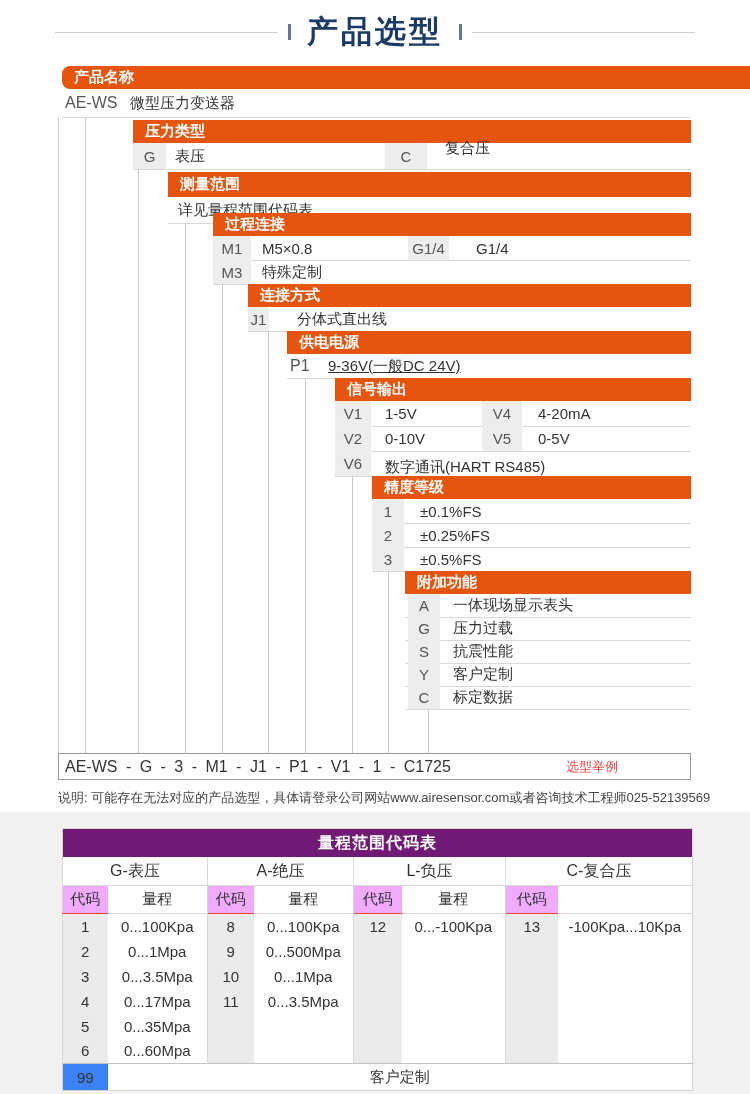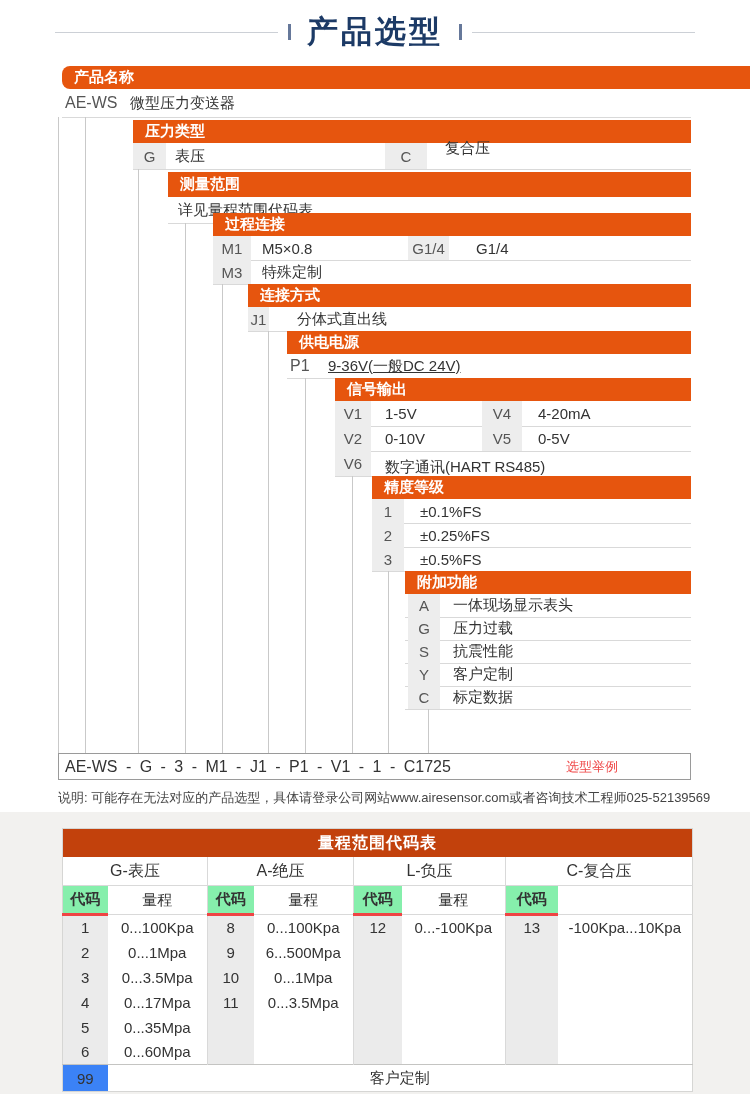--- a/index.html
+++ b/index.html
@@ -24,24 +24,24 @@
   .example-box{position:absolute;left:58px;top:753px;width:633px;height:27px;border:1px solid #9a9a9a;
                background:#fff;display:flex;align-items:center;font-size:16px;color:#333;box-sizing:border-box;}
   .example-code{padding-left:6px;word-spacing:4px;white-space:nowrap;}
   .example-label{position:absolute;left:507px;font-size:13px;color:#ef4444;}
   .note{position:absolute;left:58px;top:789px;font-size:13px;color:#444;white-space:nowrap;}
   
   .gray-band{position:absolute;left:0;top:812px;width:750px;height:282px;background:#f2f1ef;}
   table.range{position:absolute;left:62px;top:828px;border-collapse:collapse;table-layout:fixed;
               background:#fff;font-size:15px;color:#333;border:1px solid #d6d6d4;}
   table.range td{padding:0;text-align:center;vertical-align:middle;overflow:hidden;white-space:nowrap;}
-  td.tbl-title{background:#c2410c;color:#fff;font-size:16px;font-weight:bold;height:28px;letter-spacing:1px;}
+  td.tbl-title{background:#701a75;color:#fff;font-size:16px;font-weight:bold;height:28px;letter-spacing:1px;}
   td.group-name{height:28px;font-size:16px;border-bottom:1px solid #d9d9d9;border-right:1px solid #d9d9d9;}
   td.group-name.last{border-right:none;}
-  td.sub-code{height:27px;background:#86efac;border-bottom:3px solid #ef4444;font-weight:bold;}
+  td.sub-code{height:27px;background:#f0abfc;border-bottom:1px solid #ef4444;}
   td.sub-range{height:27px;border-bottom:1px solid #d9d9d9;}
   td.gsep{border-right:1px solid #d9d9d9;}
   td.body-code{background:#ebebeb;}
   tr.body-row{height:25px;}
   td.foot-code{height:26px;background:#3b82f6;border-top:1px solid #c4c4c2;}
   td.foot-desc{height:26px;border-top:1px solid #c4c4c2;}
 </style>
 </head>
 <body>
 
@@ -184,21 +184,21 @@
           <td class="gsep">0...100Kpa</td>
           <td class="body-code">12</td>
           <td class="gsep">0...-100Kpa</td>
           <td class="body-code">13</td>
           <td class="">-100Kpa...10Kpa</td>
         </tr>
         <tr class="body-row">
           <td class="body-code">2</td>
           <td class="gsep">0...1Mpa</td>
           <td class="body-code">9</td>
-          <td class="gsep">6...500Mpa</td>
+          <td class="gsep">0...500Mpa</td>
           <td class="body-code"></td>
           <td class="gsep"></td>
           <td class="body-code"></td>
           <td class=""></td>
         </tr>
         <tr class="body-row">
           <td class="body-code">3</td>
           <td class="gsep">0...3.5Mpa</td>
           <td class="body-code">10</td>
           <td class="gsep">0...1Mpa</td>

